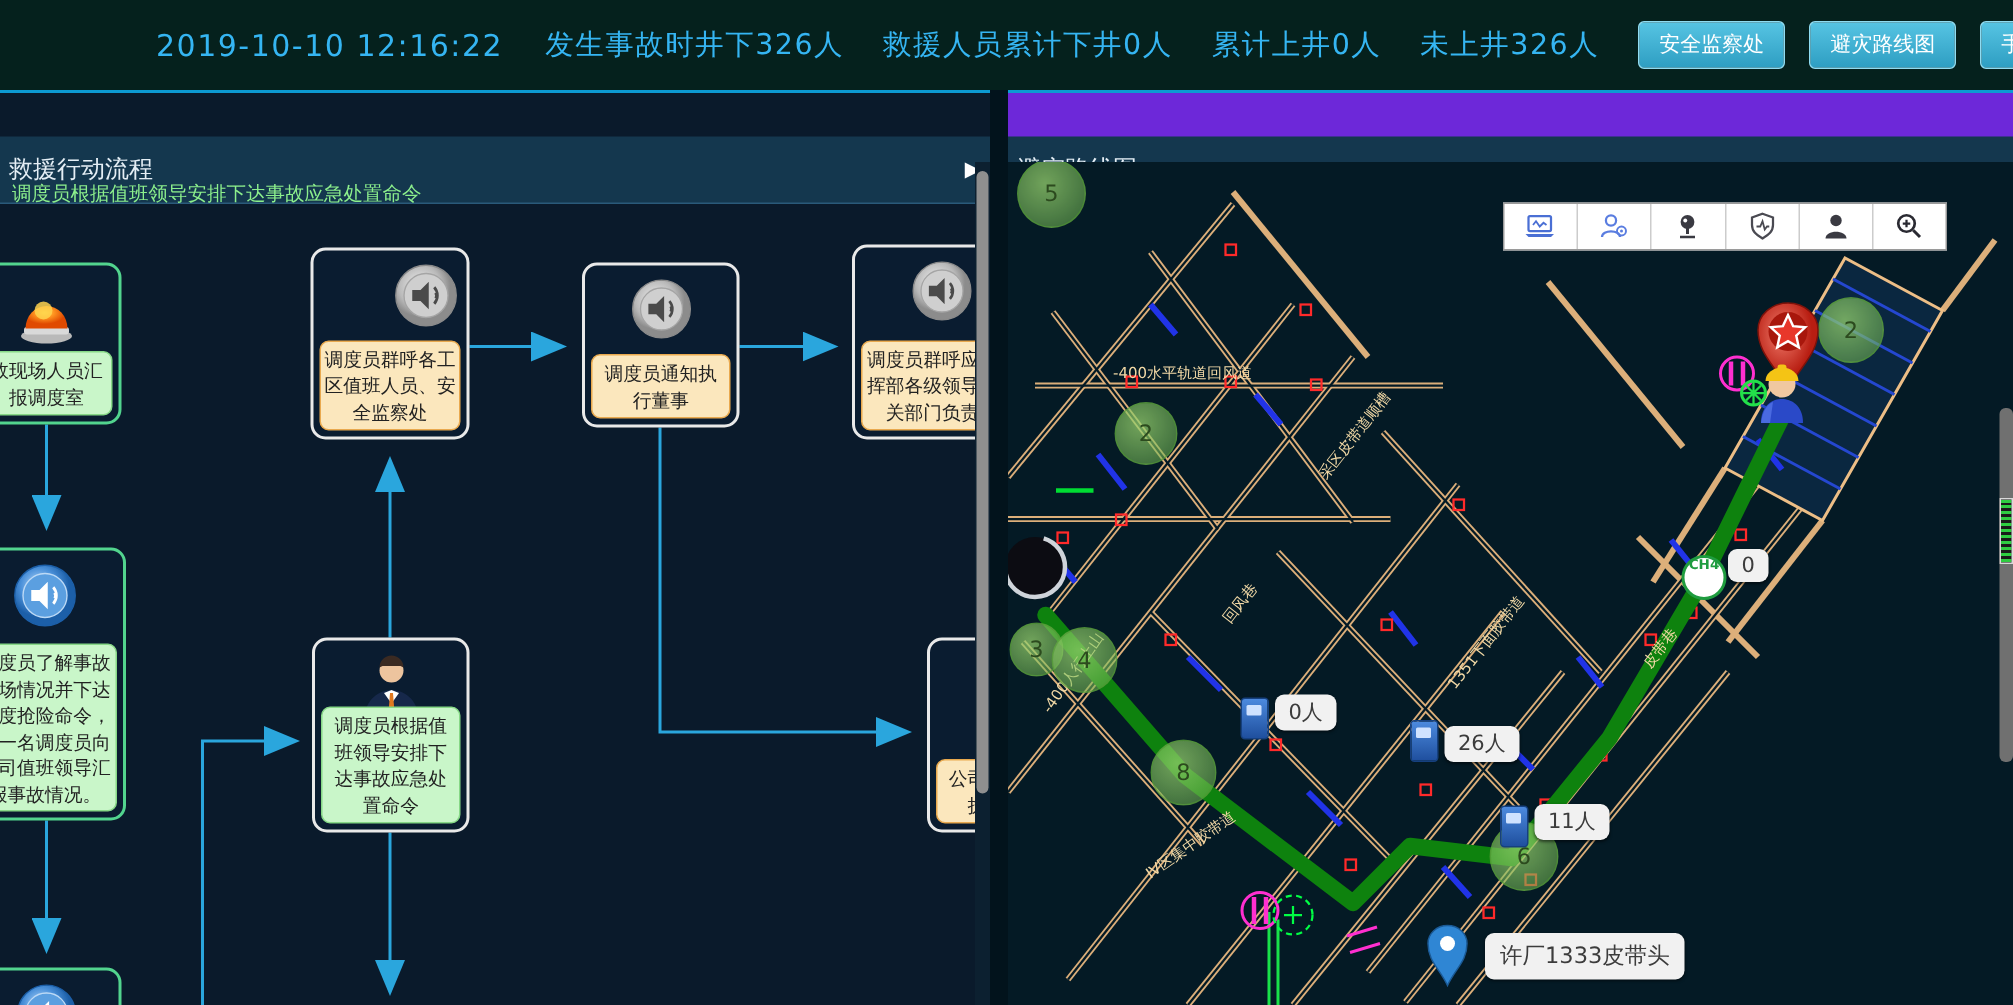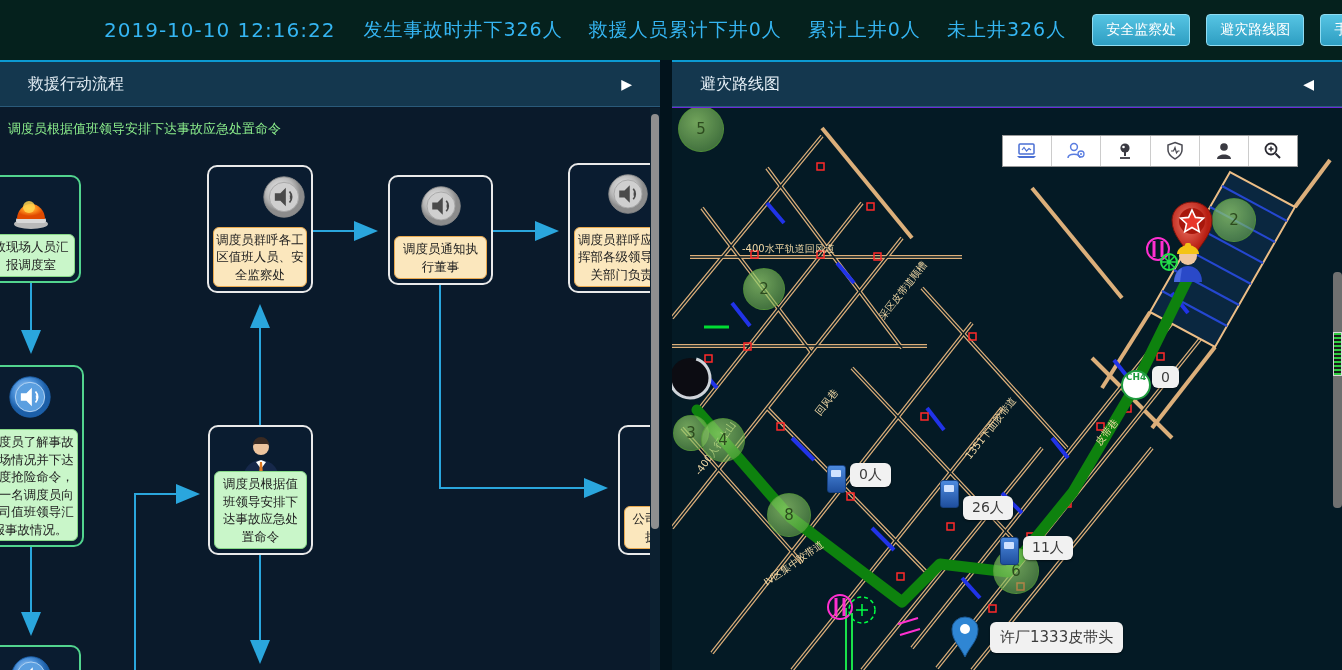--- a/index.html
+++ b/index.html
@@ -10,21 +10,21 @@
   .tb-text{color:#35b5f2;font-weight:normal;white-space:nowrap;letter-spacing:1px;}
   #tb-date{font-size:20px;margin-right:28px;}
   .tb-stat{font-size:19px;margin-right:26px;}
   #tb-btns{margin-left:auto;display:flex;gap:16px;padding-right:96px;}
   .tb-btn{background:linear-gradient(#56c4e3,#2e9ec2);border:1px solid #8fdcf2;border-radius:4px;color:#fff;font-size:14px;padding:6px 13px;white-space:nowrap;cursor:pointer;}
 
   
   .panel{position:absolute;top:60px;height:610px;border-top:2px solid #0c9ad2;box-sizing:border-box;}
   #panel-left{left:0;width:660px;background:#0a1a2b;}
   #panel-right{left:672px;width:670px;background:#6d28d9;}
-  .panel-header{height:44px;background:#14374e;display:flex;align-items:center;justify-content:space-between;padding:0 28px;border-bottom:1px solid #2a5a7a;}
+  .panel-header{height:44px;background:#14374e;display:flex;align-items:center;justify-content:space-between;padding:0 6px;border-bottom:1px solid #2a5a7a;margin-top:29px;}
   .panel-title{color:#e4eef5;font-size:16px;}
   .panel-arrow{color:#fff;font-size:14px;cursor:pointer;}
 
   
   #flow{position:absolute;left:0;top:46px;width:660px;height:562px;overflow:hidden;}
   #flow-notice{position:absolute;left:8px;top:12px;color:#8cef8c;font-size:13px;z-index:3;}
   #flow-svg{position:absolute;left:0;top:0;z-index:1;}
   .fbox{position:absolute;box-sizing:border-box;border-radius:10px;background:#0a1c30;z-index:2;}
   .fbox.green{border:2px solid #52d48e;}
   .fbox.white{border:2px solid #e9e9e9;}
@@ -444,21 +444,21 @@
       </div>
 
       <div id="ch4-circle" style="left:449px;top:262px;">
           <span>CH4</span>
         </div>
       <div class="map-bubble" style="left:480px;top:258px;"><span>0</span></div>
 
       <div class="dev-icon" style="left:155px;top:357px;"></div>
       <div class="map-bubble" style="left:178px;top:355px;"><span>0人</span></div>
       <div class="dev-icon" style="left:268px;top:372px;"></div>
-      <div class="map-bubble" style="left:291px;top:388px;"><span>26人</span></div>
+      <div class="map-bubble" style="left:291px;top:376px;"><span>26人</span></div>
       <div class="dev-icon" style="left:328px;top:429px;"></div>
       <div class="map-bubble" style="left:351px;top:428px;"><span>11人</span></div>
 
       <div class="pin" style="left:279px;top:508px;">
         <svg width="28" height="42" viewBox="0 0 28 42">
             <path d="M14,41 C9,30 1,25 1,13 A13,12 0 0 1 27,13 C27,25 19,30 14,41 z" fill="#2f86d4" stroke="#1b5a96"></path>
             <circle cx="14" cy="13" r="5" fill="#fff"></circle>
           </svg>
       </div>
       <div class="map-bubble" style="left:318px;top:514px;font-size:15px;padding:6px 10px;"><span>许厂1333皮带头</span></div>

